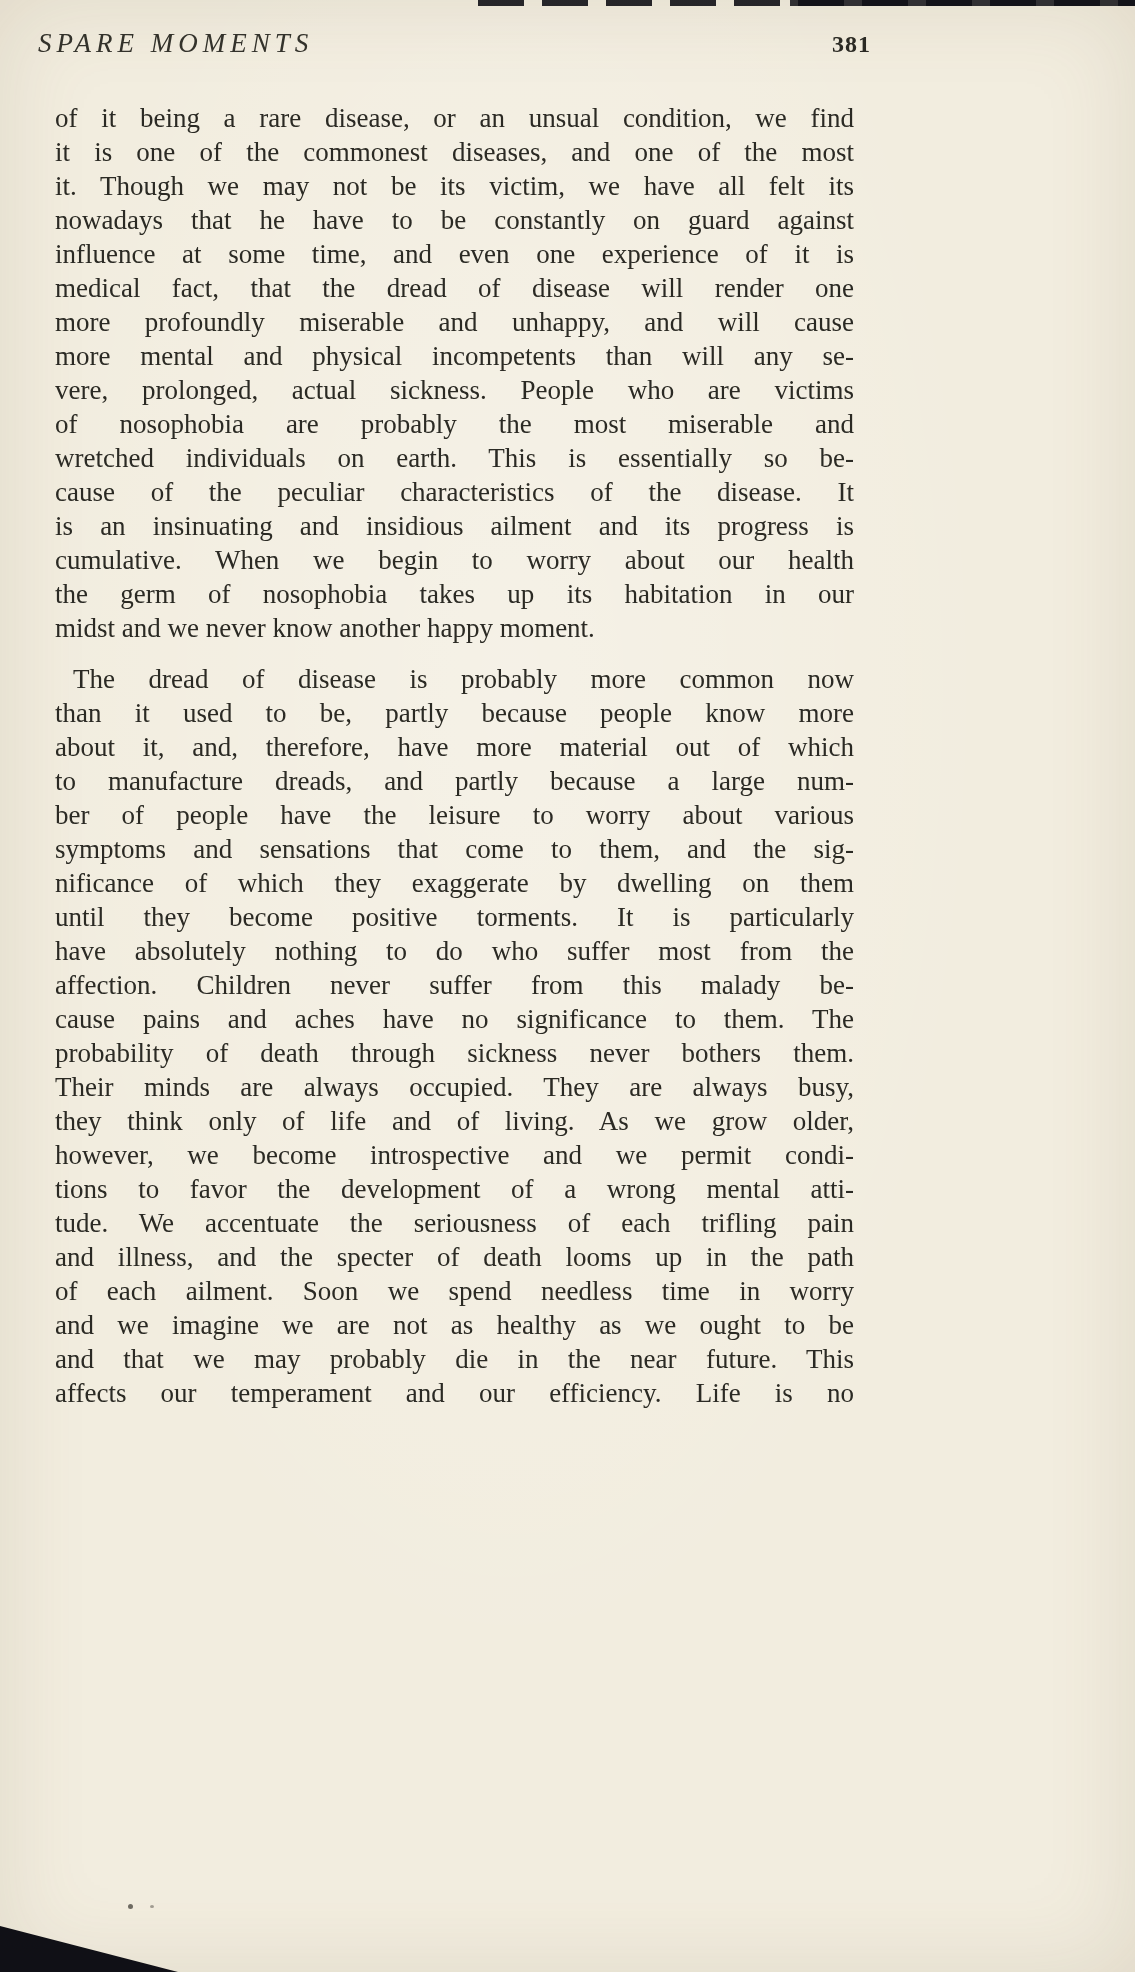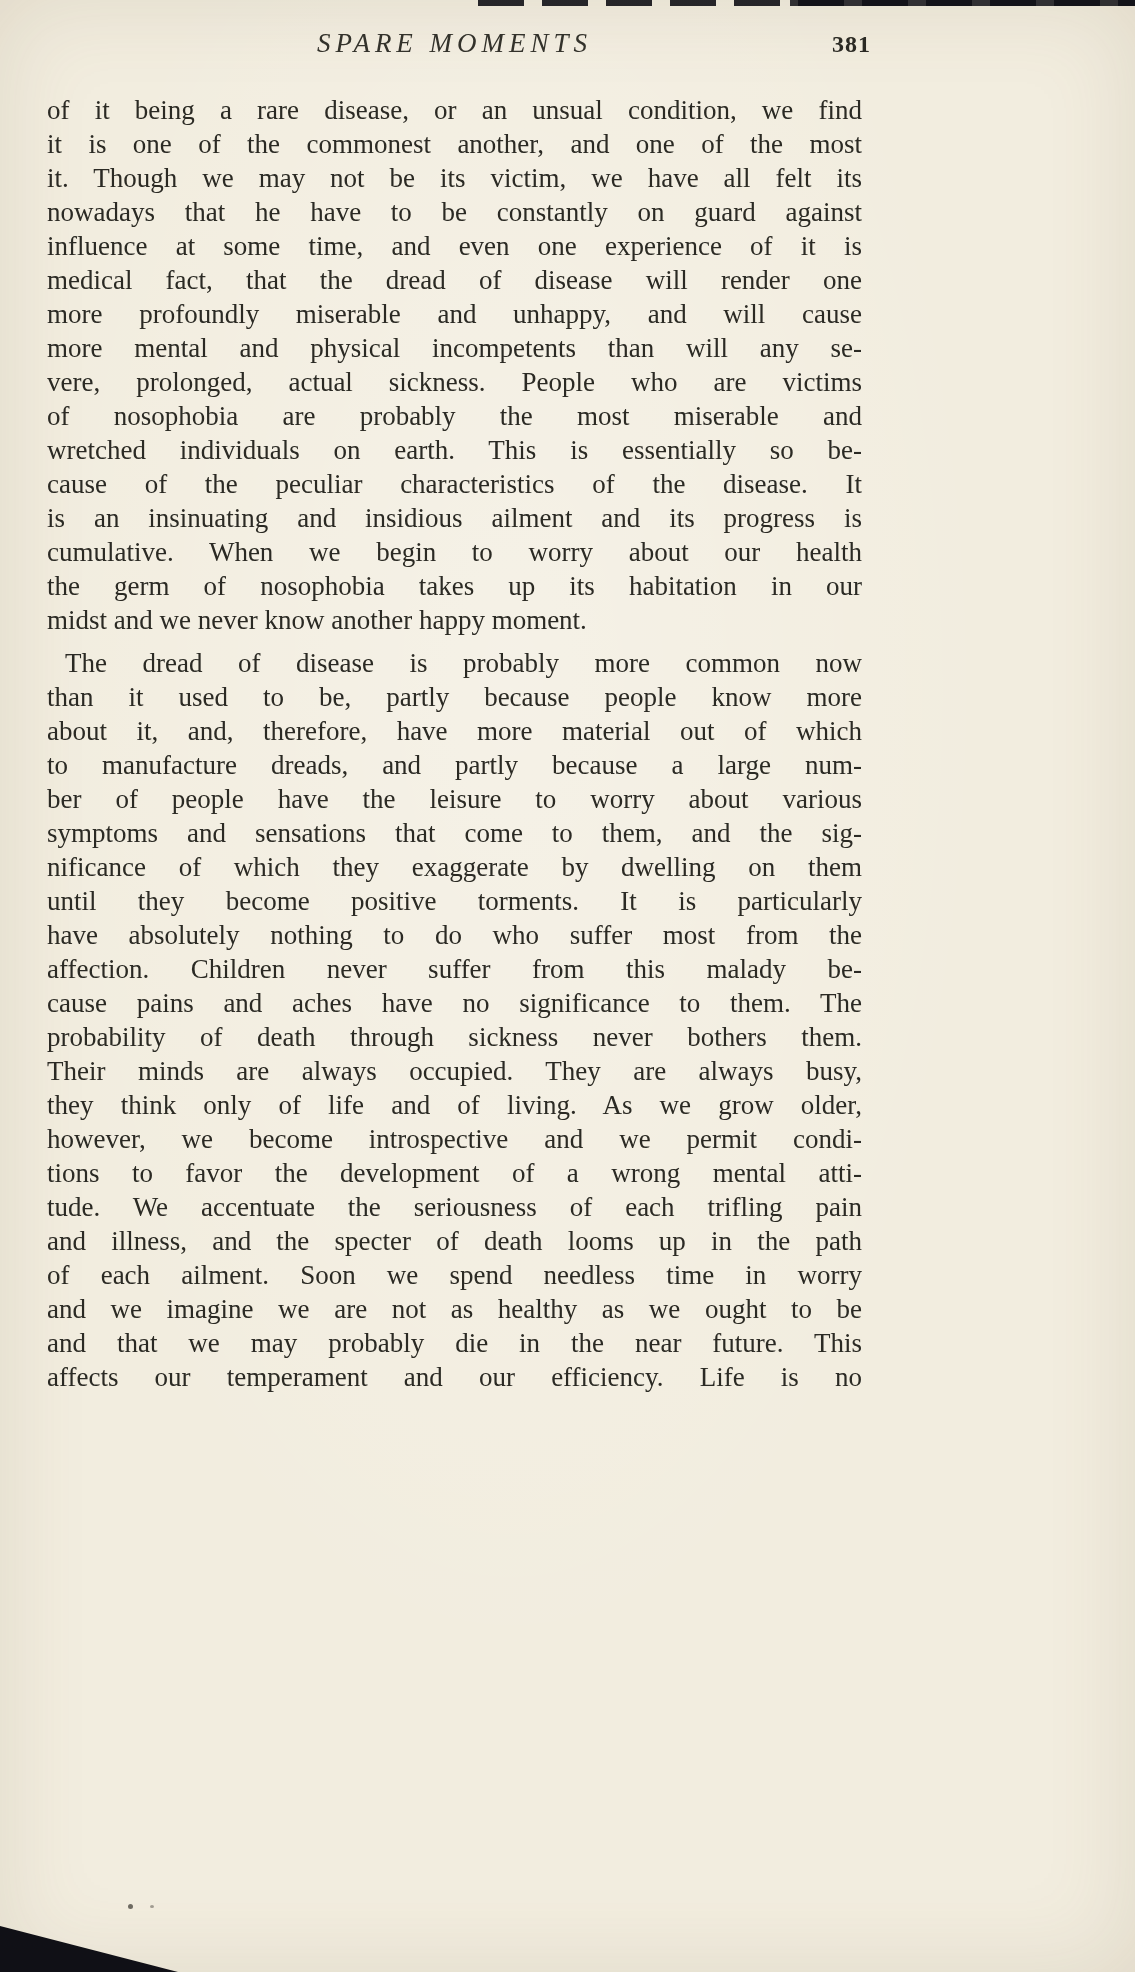--- a/index.html
+++ b/index.html
@@ -47,21 +47,20 @@
     top: 28px;
     left: 38px;
     width: 833px;
     height: 40px;
   }
   .header-title {
     position: absolute;
     left: 0;
     right: 0;
     top: 0;
-    text-align: center;
     font-style: italic;
     font-size: 27px;
     letter-spacing: 5px;
     color: #33322b;
   }
   .page-number {
     position: absolute;
     right: 0;
     top: 3px;
     font-size: 24px;
@@ -70,21 +69,21 @@
   }
 
   .text-block {
     position: absolute;
     top: 84px;
     left: 38px;
     width: 833px;
     font-size: 27px;
     line-height: 34px;
   }
-  .paragraph { margin: 9px; }
+  .paragraph { margin: 17px; }
   .line {
     text-align: justify;
     text-align-last: justify;
   }
   .line-last { text-align-last: left; }
   .line-indent { text-indent: 18px; }
 
   
   .ink-dot {
     position: absolute;
@@ -126,21 +125,21 @@
   <div class="top-edge-solid"></div>
 
   <header class="header">
     <div class="header-title">SPARE MOMENTS</div>
     <div class="page-number">381</div>
   </header>
 
   <main class="text-block">
       <div class="paragraph">
         <div class="line">of it being a rare disease, or an unsual condition, we find</div>
-        <div class="line">it is one of the commonest another, and one of the most</div>
+        <div class="line">it is one of the commonest diseases, and one of the most</div>
         <div class="line">it.  Though we may not be its victim, we have all felt its</div>
         <div class="line">nowadays that he have to be constantly on guard against</div>
         <div class="line">influence at some time, and even one experience of it is</div>
         <div class="line">medical fact, that the dread of disease will render one</div>
         <div class="line">more profoundly miserable and unhappy, and will cause</div>
         <div class="line">more mental and physical incompetents than will any se-</div>
         <div class="line">vere, prolonged, actual sickness.  People who are victims</div>
         <div class="line">of nosophobia are probably the most miserable and</div>
         <div class="line">wretched individuals on earth.  This is essentially so be-</div>
         <div class="line">cause of the peculiar characteristics of the disease.  It</div>

